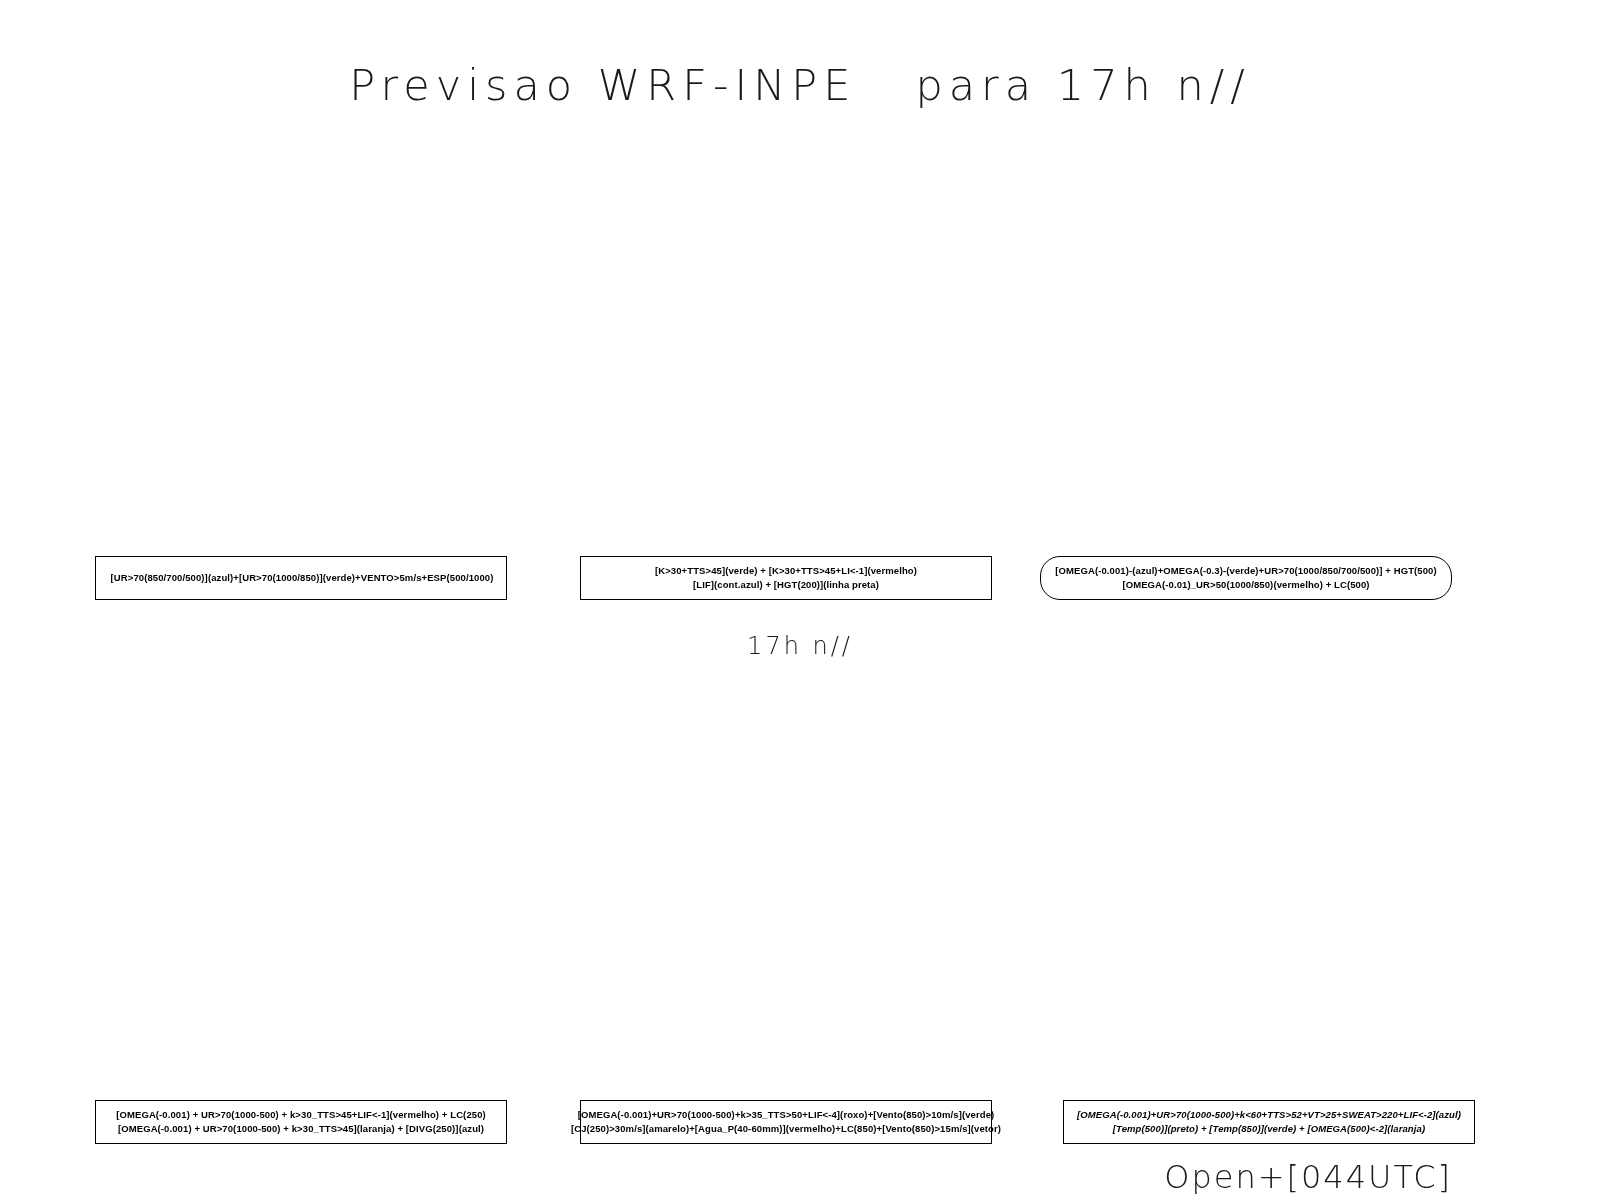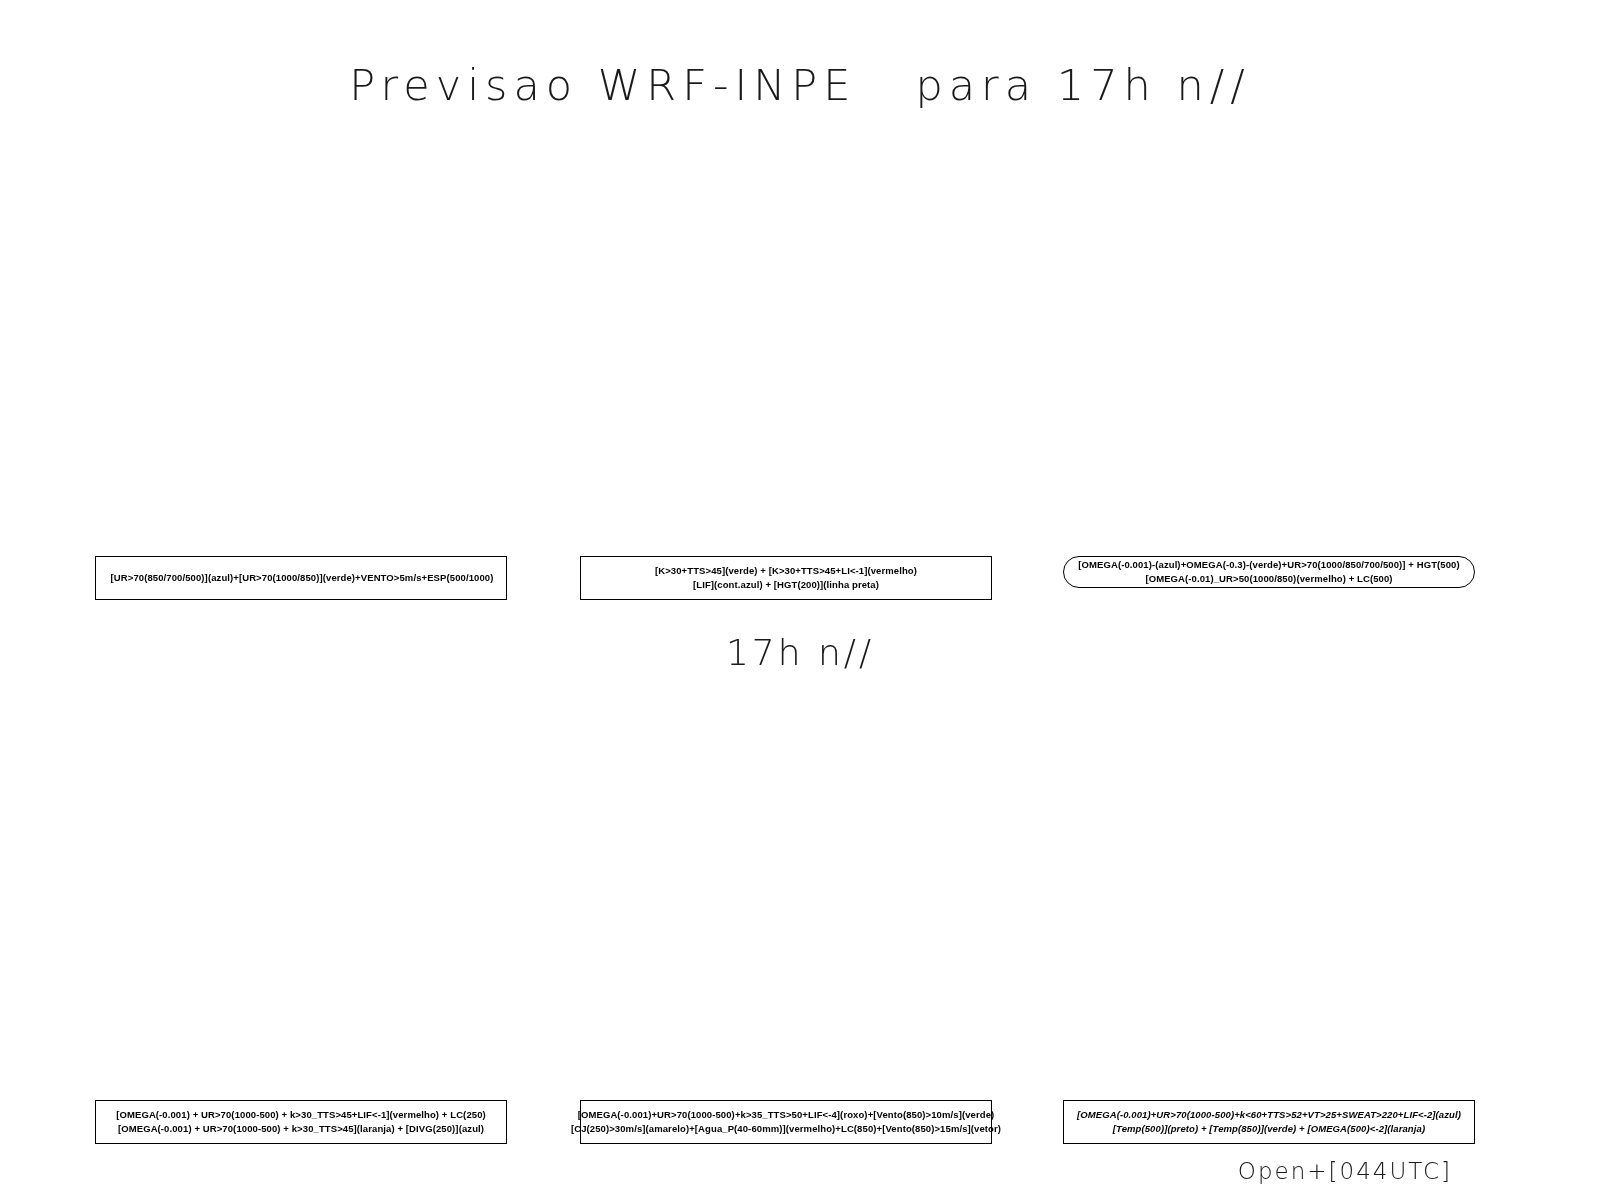--- a/index.html
+++ b/index.html
@@ -33,34 +33,34 @@
   }
 
   
   .mid-caption {
     position: absolute;
     top: 632px;
     left: 0;
     width: 1600px;
     text-align: center;
     font-family: "DejaVu Sans", sans-serif;
-    font-size: 36px;
+    font-size: 24px;
     font-weight: 300;
     letter-spacing: 3px;
     color: #1a1a1a;
     white-space: pre;
   }
 
   
   .bottom-right-label {
     position: absolute;
     top: 1158px;
     right: 148px;
     font-family: "DejaVu Sans", sans-serif;
-    font-size: 23px;
+    font-size: 32px;
     font-weight: 300;
     letter-spacing: 2px;
     color: #1a1a1a;
     white-space: pre;
   }
 
   
   .legend-box {
     position: absolute;
     box-sizing: border-box;
@@ -79,21 +79,21 @@
     letter-spacing: 0.1px;
     color: #000000;
     line-height: 14px;
     white-space: nowrap;
     text-align: center;
   }
 
   
   #legend-top-left   { left: 95px;  top: 556px;  width: 412px; height: 44px; padding-left: 10px; }
   #legend-top-center { left: 580px; top: 556px;  width: 412px; height: 44px; align-items: center; }
-  #legend-top-right  { left: 1063px;top: 556px;  width: 412px; height: 32px; border-radius: 20px; }
+  #legend-top-right  { left: 1040px;top: 556px;  width: 412px; height: 44px; border-radius: 20px; }
 
   
   #legend-bottom-left   { left: 95px;  top: 1100px; width: 412px; height: 44px; }
   #legend-bottom-center { left: 580px; top: 1100px; width: 412px; height: 44px; }
   #legend-bottom-right  { left: 1063px;top: 1100px; width: 412px; height: 44px; font-style: italic; }
 </style>
 </head>
 <body>
 
 <div class="page-title">Previsao WRF-INPE   para 17h n//</div>

